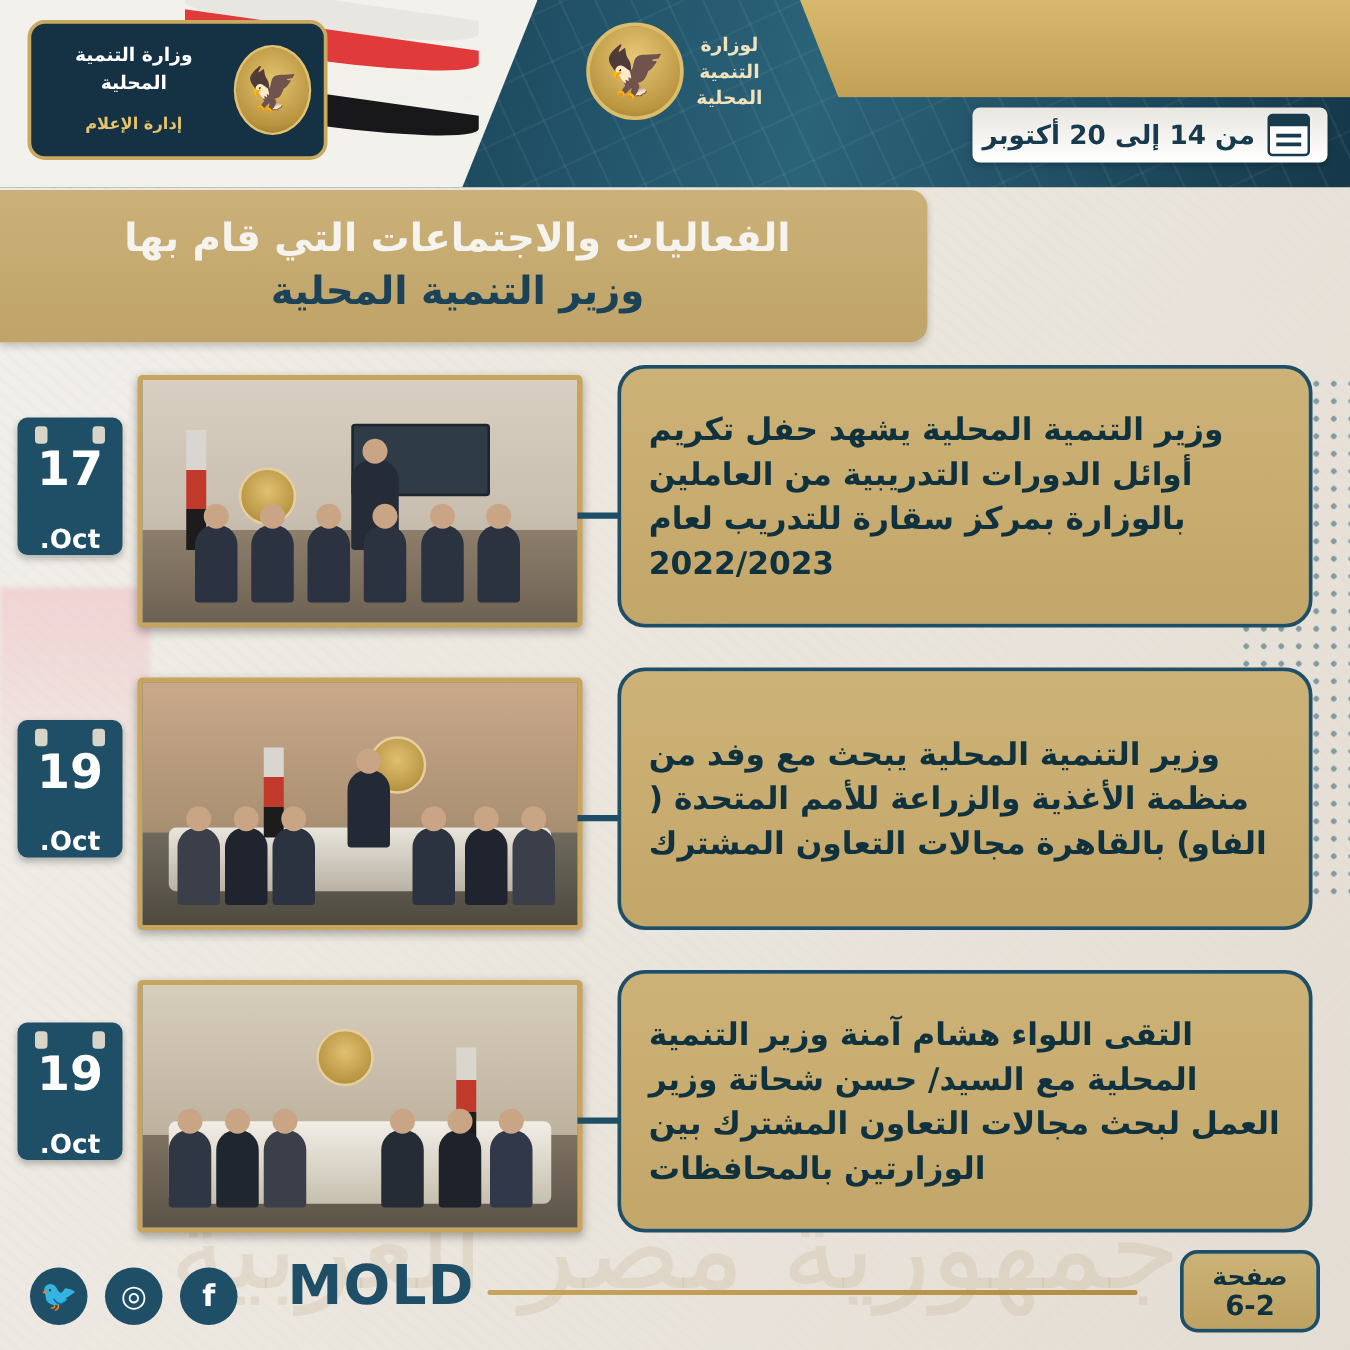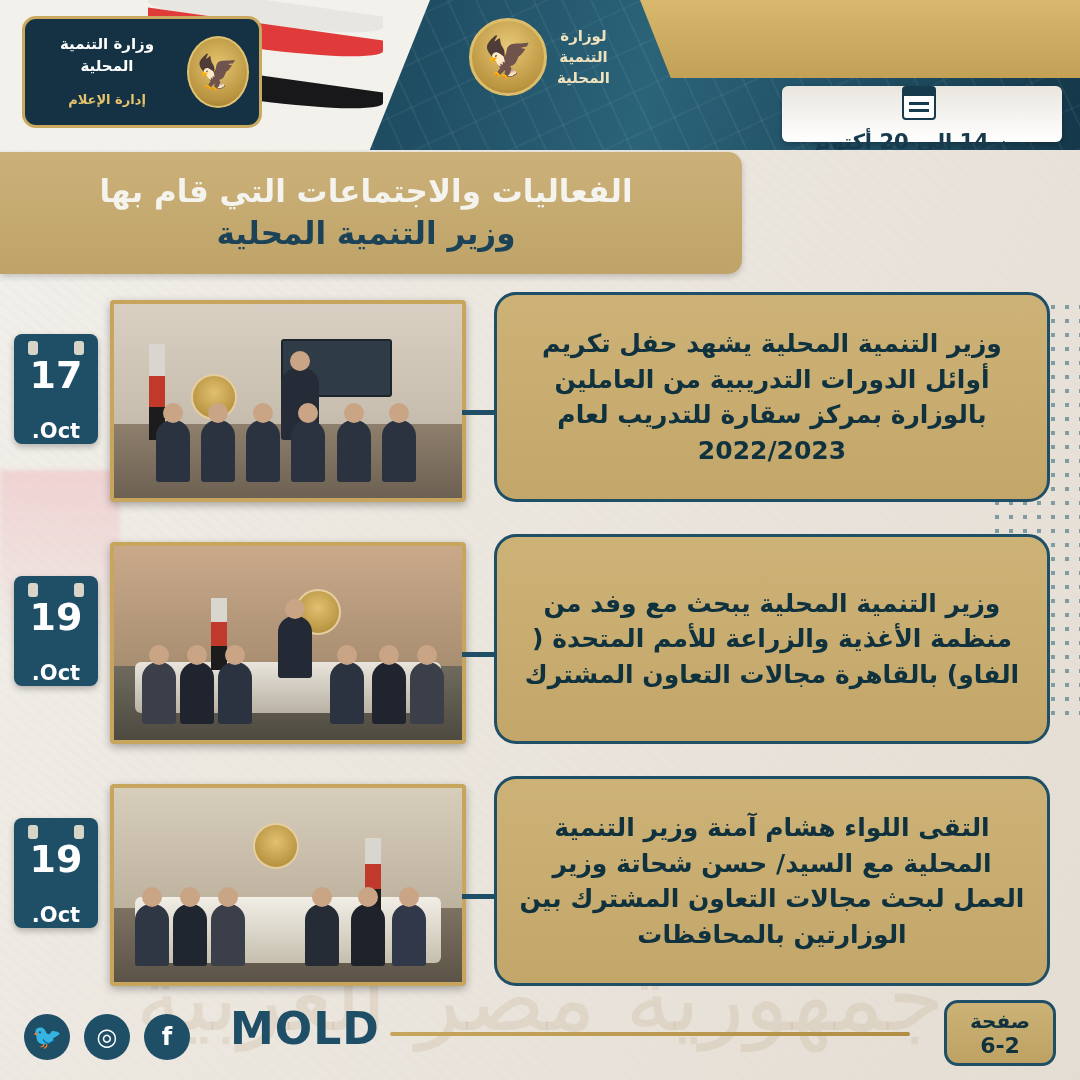--- a/index.html
+++ b/index.html
@@ -106,27 +106,26 @@
     clip-path: polygon(0 0, 100% 0, 100% 100%, 7% 100%);
   }
   .title-main {
     position: absolute; right: 22px; top: 14px;
     font-size: 40px; font-weight: bold; color: #143243;
     letter-spacing: 0;
     text-shadow: 0 1px 0 rgba(255,255,255,.3);
   }
   .date-pill {
     position: absolute; right: 18px; top: 86px;
-    height: 56px; min-width: 280px;
+    height: 44px; min-width: 280px;
     background: linear-gradient(180deg,#e9e6df,#ffffff);
     border-radius: 6px;
     display:flex; align-items:center; gap:10px;
     padding: 0 14px 0 8px;
     box-shadow: 0 2px 5px rgba(0,0,0,.25);
-    flex-direction: column;
   }
   .date-pill .txt { color:#173a4c; font-weight:bold; font-size: 21px; }
   .cal-mini {
     width: 34px; height: 34px; border:2px solid #173a4c; border-radius:4px;
     background:#fff; position:relative; flex:0 0 auto;
   }
   .cal-mini::before{
     content:""; position:absolute; top:-1px; left:-1px; right:-1px; height:9px;
     background:#173a4c; border-radius:3px 3px 0 0;
   }
@@ -224,21 +223,21 @@
   .textcard {
     position: absolute; left: 494px; top: 0;
     width: 556px; min-height: 210px;
     background: linear-gradient(180deg,#cdb277,#c3a669);
     border: 3px solid #1e4f66;
     border-radius: 22px;
     display:flex; align-items:center; justify-content:center;
     padding: 12px 22px;
   }
   .textcard p {
-    font-size: 25px; line-height: 1.42; color:#10323f; font-weight:bold; text-align:center;
+    font-size: 25px; line-height: 1.42; color:#10323f; font-weight:bold; text-align:left;
   }
 
   
   .footer {
     position: absolute; left:0; bottom:0; width:1080px; height: 96px;
   }
   .social { position:absolute; left: 24px; bottom: 20px; display:flex; gap: 14px; }
   .social span {
     width: 46px; height: 46px; border-radius: 50%;
     background:#1e4f66; color:#fff; font-size: 24px;

